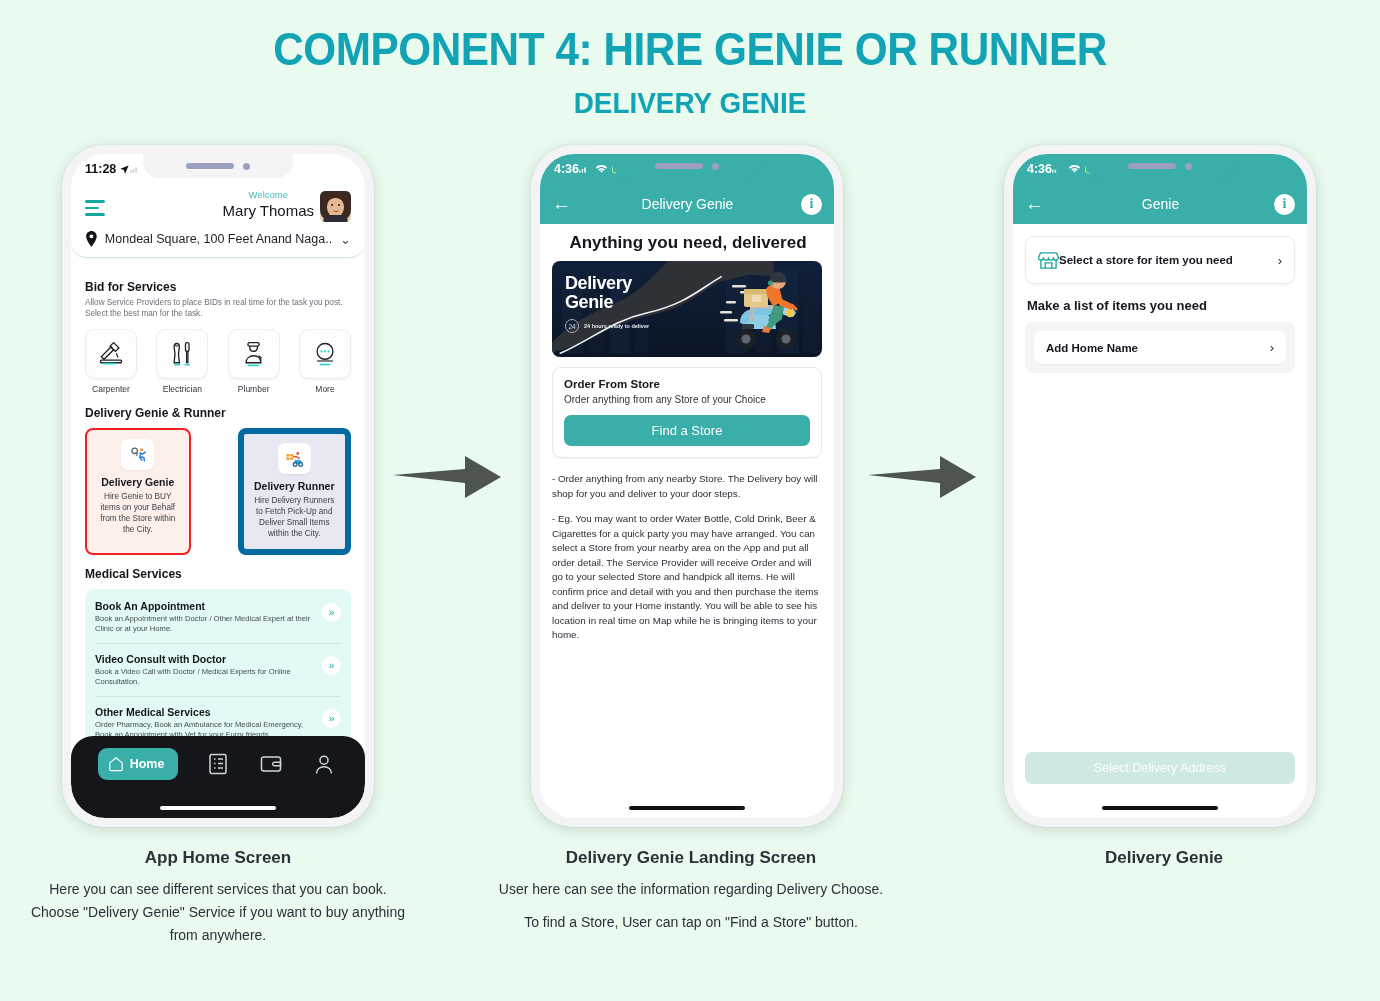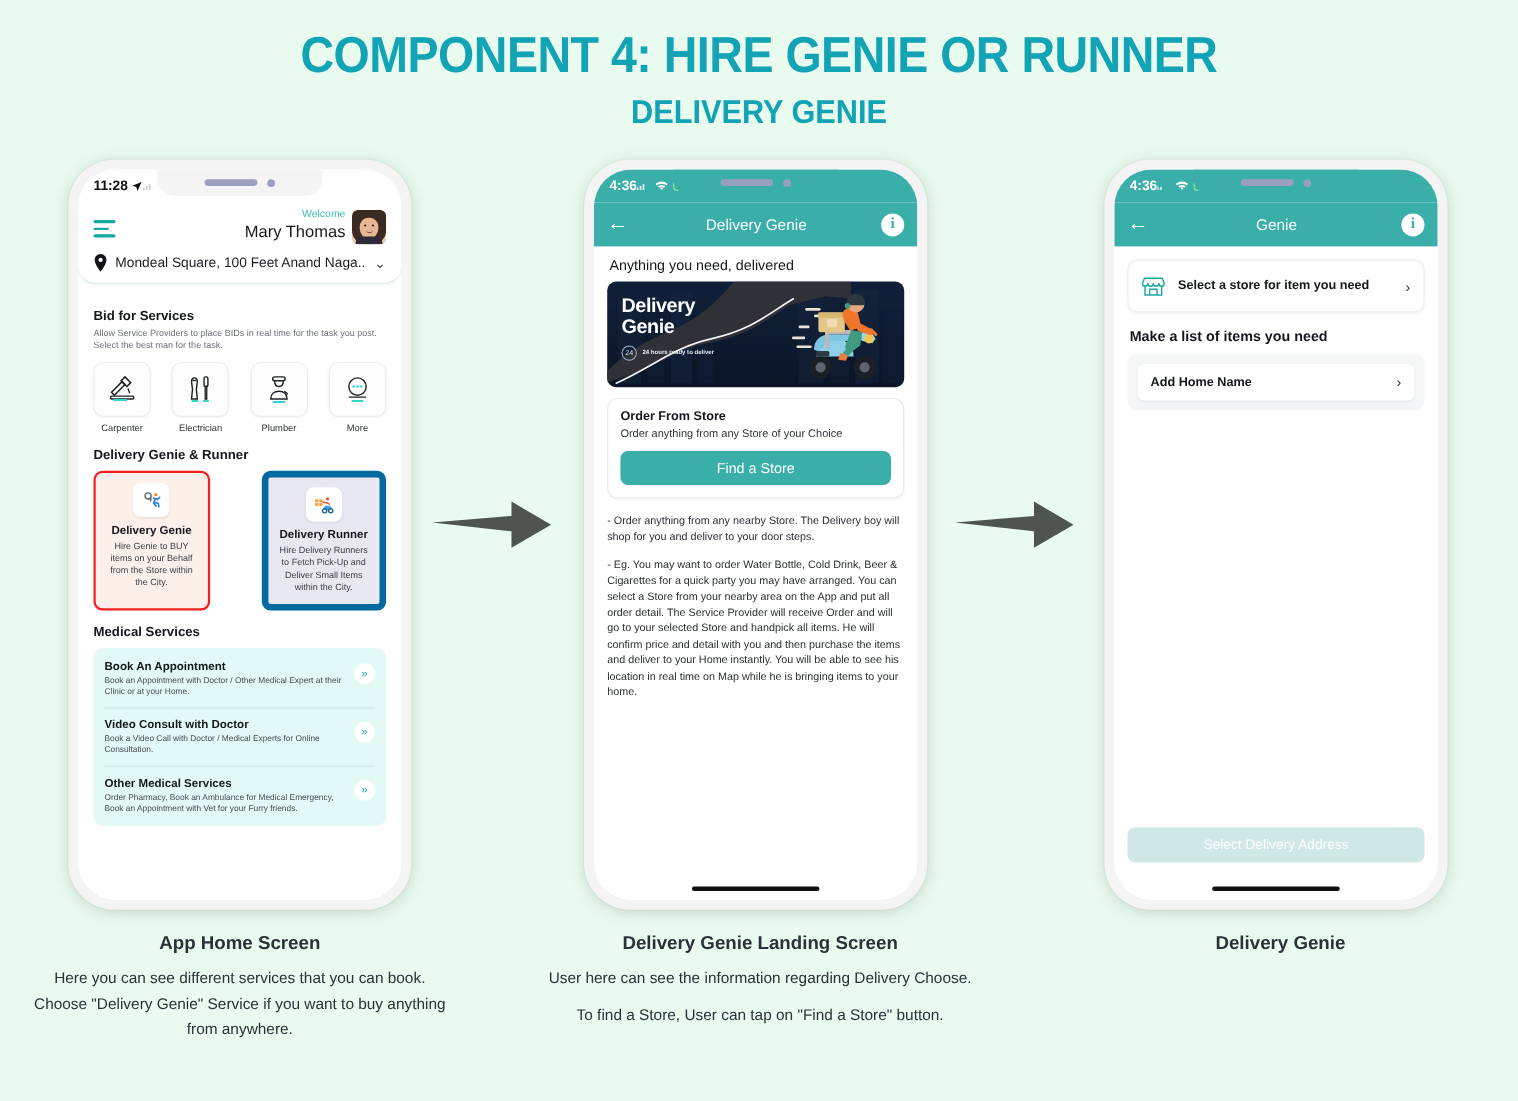--- a/index.html
+++ b/index.html
@@ -96,21 +96,21 @@
     padding: 34px 14px 10px 14px;
     box-shadow: 0 1px 3px rgba(0,0,0,0.05);
   }
   .p1-top-row { display: flex; align-items: flex-start; justify-content: space-between; }
   .hamburger { display: flex; flex-direction: column; gap: 4px; padding-top: 12px; }
   .hamburger i { display: block; height: 2.5px; background: #16a8a0; border-radius: 2px; }
   .hamburger i:nth-child(1) { width: 20px; }
   .hamburger i:nth-child(2) { width: 14px; }
   .hamburger i:nth-child(3) { width: 20px; }
   .welcome-block { text-align: right; margin-left: auto; margin-right: 6px; }
-  .welcome-label { font-size: 9.5px; color: #3bbfb6; line-height: 13px; }
+  .welcome-label { font-size: 9.5px; color: #3bbfb6; line-height: 13px; text-align: center; }
   .user-name { font-size: 15px; font-weight: 400; color: #13161c; line-height: 19px; }
   .avatar {
     width: 31px; height: 31px; border-radius: 5px; overflow: hidden; flex: 0 0 31px;
     background: #e8cdb7; position: relative; margin-top: 3px;
   }
   .avatar .hair { position: absolute; inset: 0; background: #3a2a22; border-radius: 5px 5px 40% 40%; }
   .avatar .face { position: absolute; left: 7px; top: 7px; width: 17px; height: 19px; border-radius: 45% 45% 50% 50%; background: #e7b894; }
   .avatar .eye { position: absolute; width: 2px; height: 2px; border-radius: 50%; background: #2a1d16; top: 13px; }
   .avatar .eye.l { left: 11px; } .avatar .eye.r { left: 18px; }
   .avatar .smile { position: absolute; left: 13px; top: 18px; width: 6px; height: 3px; border-bottom: 1.5px solid #8a4d3b; border-radius: 0 0 6px 6px; }
@@ -181,21 +181,21 @@
   .appbar .title { flex: 1; text-align: center; color: #fff; font-size: 14px; }
   .back-arrow { color: #fff; font-size: 19px; width: 22px; }
   .info-btn {
     width: 21px; height: 21px; border-radius: 50%; background: #fff; color: #3aafa9;
     display: flex; align-items: center; justify-content: center;
     font-size: 14px; font-weight: 700; font-family: "Liberation Serif", serif;
   }
   .notch-teal { background: #3aafa9 !important; }
 
   .p2-body { position: absolute; top: 70px; left: 0; width: 100%; bottom: 0; background: #fff; padding: 0 12px; }
-  .p2-h { font-size: 13px; font-weight: 400; color: #14171d; padding: 9px 0 0 2px; }
+  .p2-h { font-size: 17px; font-weight: 700; color: #14171d; padding: 9px 0 0 2px; text-align: center; }
 
   .banner {
     position: relative; height: 96px; border-radius: 8px; margin-top: 8px; overflow: hidden;
     background: linear-gradient(180deg,#11203a 0%, #0d1a2e 55%, #0a1626 100%);
   }
   .banner .skyline { position: absolute; inset: 0; opacity: .45; }
   .banner .b-title {
     position: absolute; left: 13px; top: 13px; color: #fff; font-size: 18px; font-weight: 700;
     line-height: 19px; letter-spacing: -0.4px;
   }
@@ -217,21 +217,21 @@
     display: flex; align-items: center; justify-content: center; font-size: 13px;
   }
 
   .p2-para { font-size: 9.8px; color: #2a2e36; line-height: 14.5px; margin-top: 14px; }
   .p2-para + .p2-para { margin-top: 11px; }
 
   
   .p3-body { position: absolute; top: 70px; left: 0; width: 100%; bottom: 0; background: #fff; padding: 0 12px; }
   .store-card {
     margin-top: 12px; border: 1px solid #ececec; border-radius: 9px; background: #fff;
-    height: 48px; display: flex; align-items: center; gap: 12px; padding: 0 12px;
+    height: 48px; display: flex; align-items: center; gap: 0; padding: 0 12px;
     box-shadow: 0 1px 3px rgba(0,0,0,0.05);
   }
   .store-card .lbl { flex: 1; font-size: 11.5px; font-weight: 700; color: #14171d; }
   .chev-r { color: #2b2f36; font-size: 13px; }
   .p3-h { font-size: 13px; font-weight: 700; color: #14171d; margin-top: 14px; padding-left: 2px; }
   .item-panel { margin-top: 9px; background: #f4f5f7; border-radius: 8px; padding: 9px; }
   .item-row {
     background: #fff; border-radius: 7px; height: 33px; display: flex; align-items: center;
     padding: 0 12px; box-shadow: 0 1px 2px rgba(0,0,0,0.05);
   }
@@ -434,20 +434,46 @@
           <div class="med-item">
             <span class="med-txt">
               <span class="med-h" style="display:block">Other Medical Services</span>
               <span class="med-d" style="display:block">Order Pharmacy, Book an Ambulance for Medical Emergency, Book an Appointment with Vet for your Furry friends.</span>
             </span>
             <span class="med-arrow">»</span>
           </div>
         </div>
       </div>
 
+      <div class="tabbar">
+        <div class="tab-home">
+          <svg width="16" height="16" viewBox="0 0 22 22">
+              <path d="M11 2.5L2.5 9.5V19a1 1 0 001 1h15a1 1 0 001-1V9.5z" fill="none" stroke="#fff" stroke-width="1.6" stroke-linejoin="round"></path>
+            </svg>
+          <span>Home</span>
+        </div>
+        <div class="tab-ico">
+          <svg width="20" height="22" viewBox="0 0 20 22">
+              <rect x="2" y="1.5" width="16" height="19" rx="2" fill="none" stroke="#cfd3d8" stroke-width="1.5"></rect>
+              <path d="M6 6h1.5M6 10.5h1.5M6 15h1.5M10 6h5M10 10.5h5M10 15h5" stroke="#cfd3d8" stroke-width="1.4"></path>
+            </svg>
+        </div>
+        <div class="tab-ico">
+          <svg width="22" height="20" viewBox="0 0 22 20">
+              <rect x="1.5" y="3" width="19" height="14" rx="2.2" fill="none" stroke="#cfd3d8" stroke-width="1.5"></rect>
+              <path d="M14.5 8.2h6v3.6h-6a1.8 1.8 0 010-3.6z" fill="none" stroke="#cfd3d8" stroke-width="1.4"></path>
+            </svg>
+        </div>
+        <div class="tab-ico">
+          <svg width="20" height="21" viewBox="0 0 20 21">
+              <circle cx="10" cy="6.2" r="4" fill="none" stroke="#cfd3d8" stroke-width="1.5"></circle>
+              <path d="M2.5 19.5c0-4.2 3.4-6.8 7.5-6.8s7.5 2.6 7.5 6.8" fill="none" stroke="#cfd3d8" stroke-width="1.5"></path>
+            </svg>
+        </div>
+      </div>
 
       <div class="home-indicator on-dark"></div>
     </div>
   </div>
 
   <div class="arrow arrow-1">
     <svg width="110" height="50" viewBox="0 0 110 50">
       <path d="M0 23 L72 17 L72 4 L108 25 L72 46 L72 31 Z" fill="#4e544e"></path>
     </svg>
   </div>

